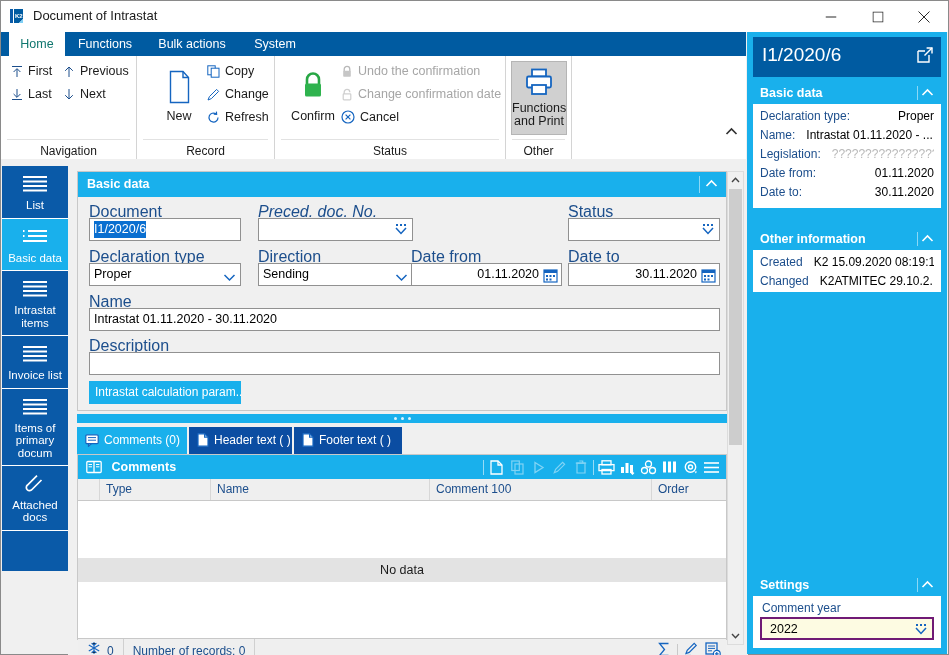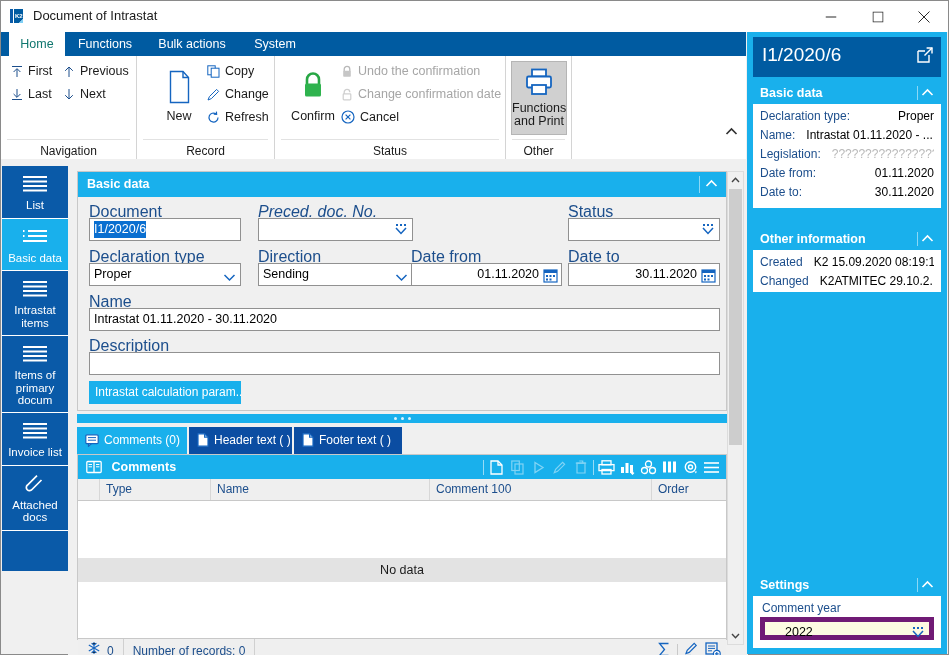--- a/index.html
+++ b/index.html
@@ -106,21 +106,21 @@
   .rp-sechead .chev-div{position:absolute;right:23px;top:4px;bottom:4px;width:1px;background:rgba(255,255,255,.5);}
   .rp-secbody{background:#fff;padding:3px 0 4px 0;}
   .rp-row{display:flex;font-size:12px;padding:1px 7px;line-height:17px;}
   .rp-k{color:#1c4e8c;white-space:nowrap;}
   .rp-v{margin-left:auto;color:#000;white-space:nowrap;overflow:hidden;padding-left:6px;}
   .rp-v.q{color:#b9b9b9;}
   .rp-row.left .rp-v{margin-left:5px;}
   .rp-set{position:absolute;left:6px;bottom:6px;width:188px;}
   .rp-setbody{background:#fff;padding:5px 7px 8px 7px;}
   .rp-setlabel{font-size:12px;color:#1c4e8c;margin-bottom:2px;padding-left:2px;}
-  .rp-setinput{position:relative;height:23px;border:5px solid #701a75;background:#fdfbe2;font-size:12.5px;line-height:21px;padding:0 20px;box-sizing:border-box;}
+  .rp-setinput{position:relative;height:23px;border:2px solid #701a75;background:#fdfbe2;font-size:12.5px;line-height:21px;padding:0 8px;box-sizing:border-box;}
   .rp-setinput .drop{position:absolute;right:3px;top:3px;}
 </style>
 </head>
 <body>
 
 <div class="app">
 
   <div class="titlebar">
     <span class="title-icon">
       <svg width="16" height="17" viewBox="0 0 16 17">
@@ -328,45 +328,45 @@
             <g stroke="#fff" stroke-width="2">
               <path d="M3 4 H27"></path>
               <path d="M3 8.5 H27"></path>
               <path d="M3 13 H27"></path>
               <path d="M3 17.5 H27"></path>
             </g>
           </svg>
       </span>
       <span class="sblabel">Intrastat items</span>
     </div>
+    <div class="sbitem">
+      <span class="sbicon">
+        <svg width="30" height="20" viewBox="0 0 30 20">
+            <g stroke="#fff" stroke-width="2">
+              <path d="M3 4 H27"></path>
+              <path d="M3 8.5 H27"></path>
+              <path d="M3 13 H27"></path>
+              <path d="M3 17.5 H27"></path>
+            </g>
+          </svg>
+      </span>
+      <span class="sblabel">Invoice list</span>
+    </div>
     <div class="sbitem" style="height:77px;overflow:hidden;">
       <span class="sbicon">
         <svg width="30" height="20" viewBox="0 0 30 20">
             <g stroke="#fff" stroke-width="2">
               <path d="M3 4 H27"></path>
               <path d="M3 8.5 H27"></path>
               <path d="M3 13 H27"></path>
               <path d="M3 17.5 H27"></path>
             </g>
           </svg>
       </span>
       <span class="sblabel">Items of primary docum</span>
-    </div>
-    <div class="sbitem">
-      <span class="sbicon">
-        <svg width="30" height="20" viewBox="0 0 30 20">
-            <g stroke="#fff" stroke-width="2">
-              <path d="M3 4 H27"></path>
-              <path d="M3 8.5 H27"></path>
-              <path d="M3 13 H27"></path>
-              <path d="M3 17.5 H27"></path>
-            </g>
-          </svg>
-      </span>
-      <span class="sblabel">Invoice list</span>
     </div>
     <div class="sbitem">
       <span class="sbicon">
         <svg width="30" height="20" viewBox="0 0 30 20">
             <path d="M19.5 5 L10 14.5 a3.2 3.2 0 1 1-4.5-4.5 L15 0.6" fill="none" stroke="#fff" stroke-width="1.7" transform="translate(2,2)"></path>
           </svg>
       </span>
       <span class="sblabel">Attached docs</span>
     </div>
     <div class="sidebar-pad" style="height:40px;"></div>

